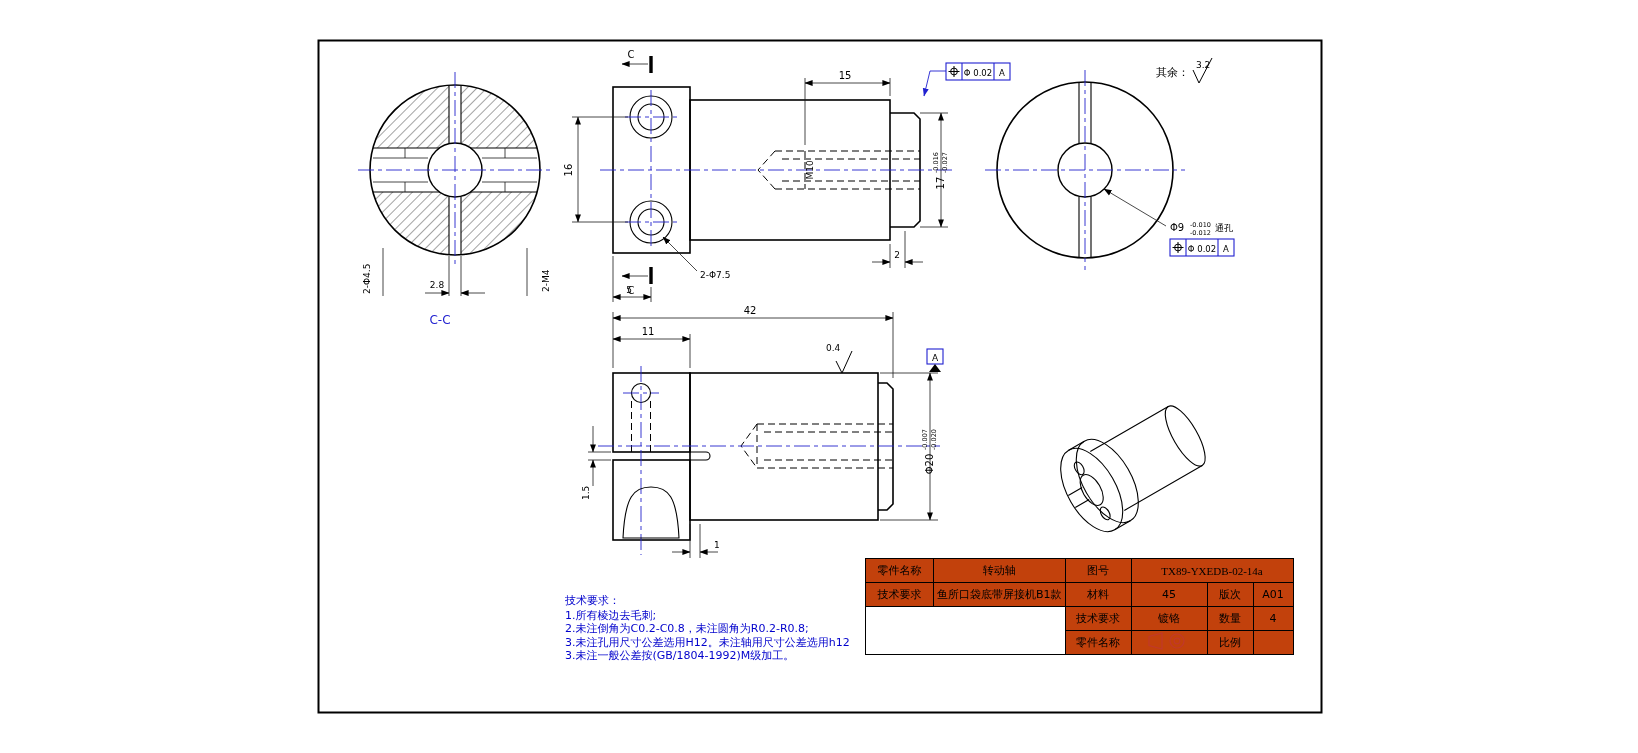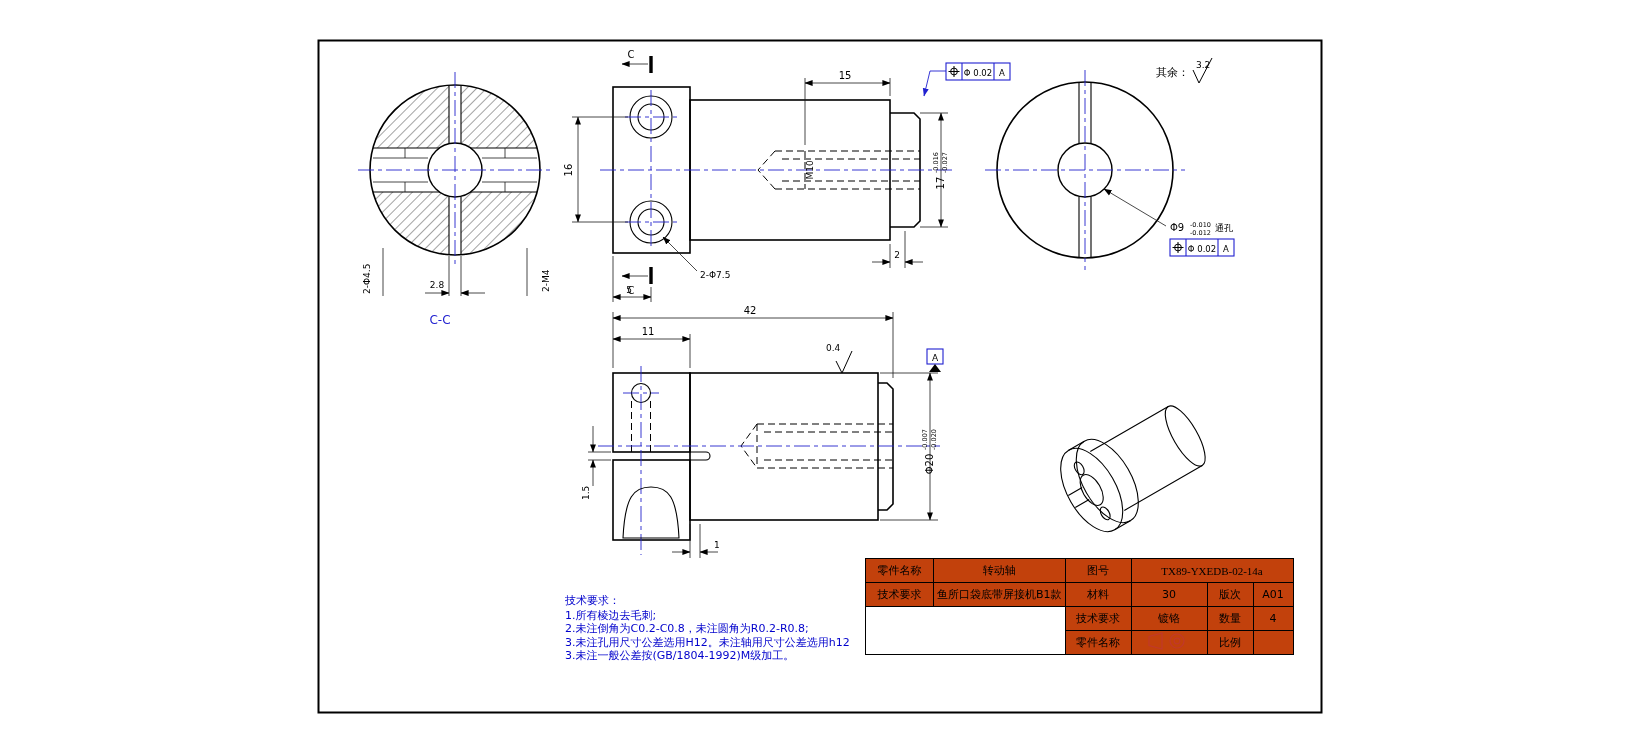--- a/index.html
+++ b/index.html
@@ -274,21 +274,21 @@
         <tr>
     <td class="lbl">零件名称</td>
     <td class="small-red">转动轴</td>
     <td class="lbl">图号</td>
     <td class="mono" colspan="3">TX89-YXEDB-02-14a</td>
   </tr>
   <tr>
     <td class="lbl">技术要求</td>
     <td class="small-red">鱼所口袋底带屏接机B1款</td>
     <td class="lbl">材料</td>
-    <td>30</td>
+    <td>45</td>
     <td class="lbl">版次</td>
     <td>A01</td>
   </tr>
   <tr>
     <td class="empty" colspan="2" rowspan="2"></td>
     <td class="lbl">技术要求</td>
     <td>镀铬</td>
     <td class="lbl">数量</td>
     <td>4</td>
   </tr>

